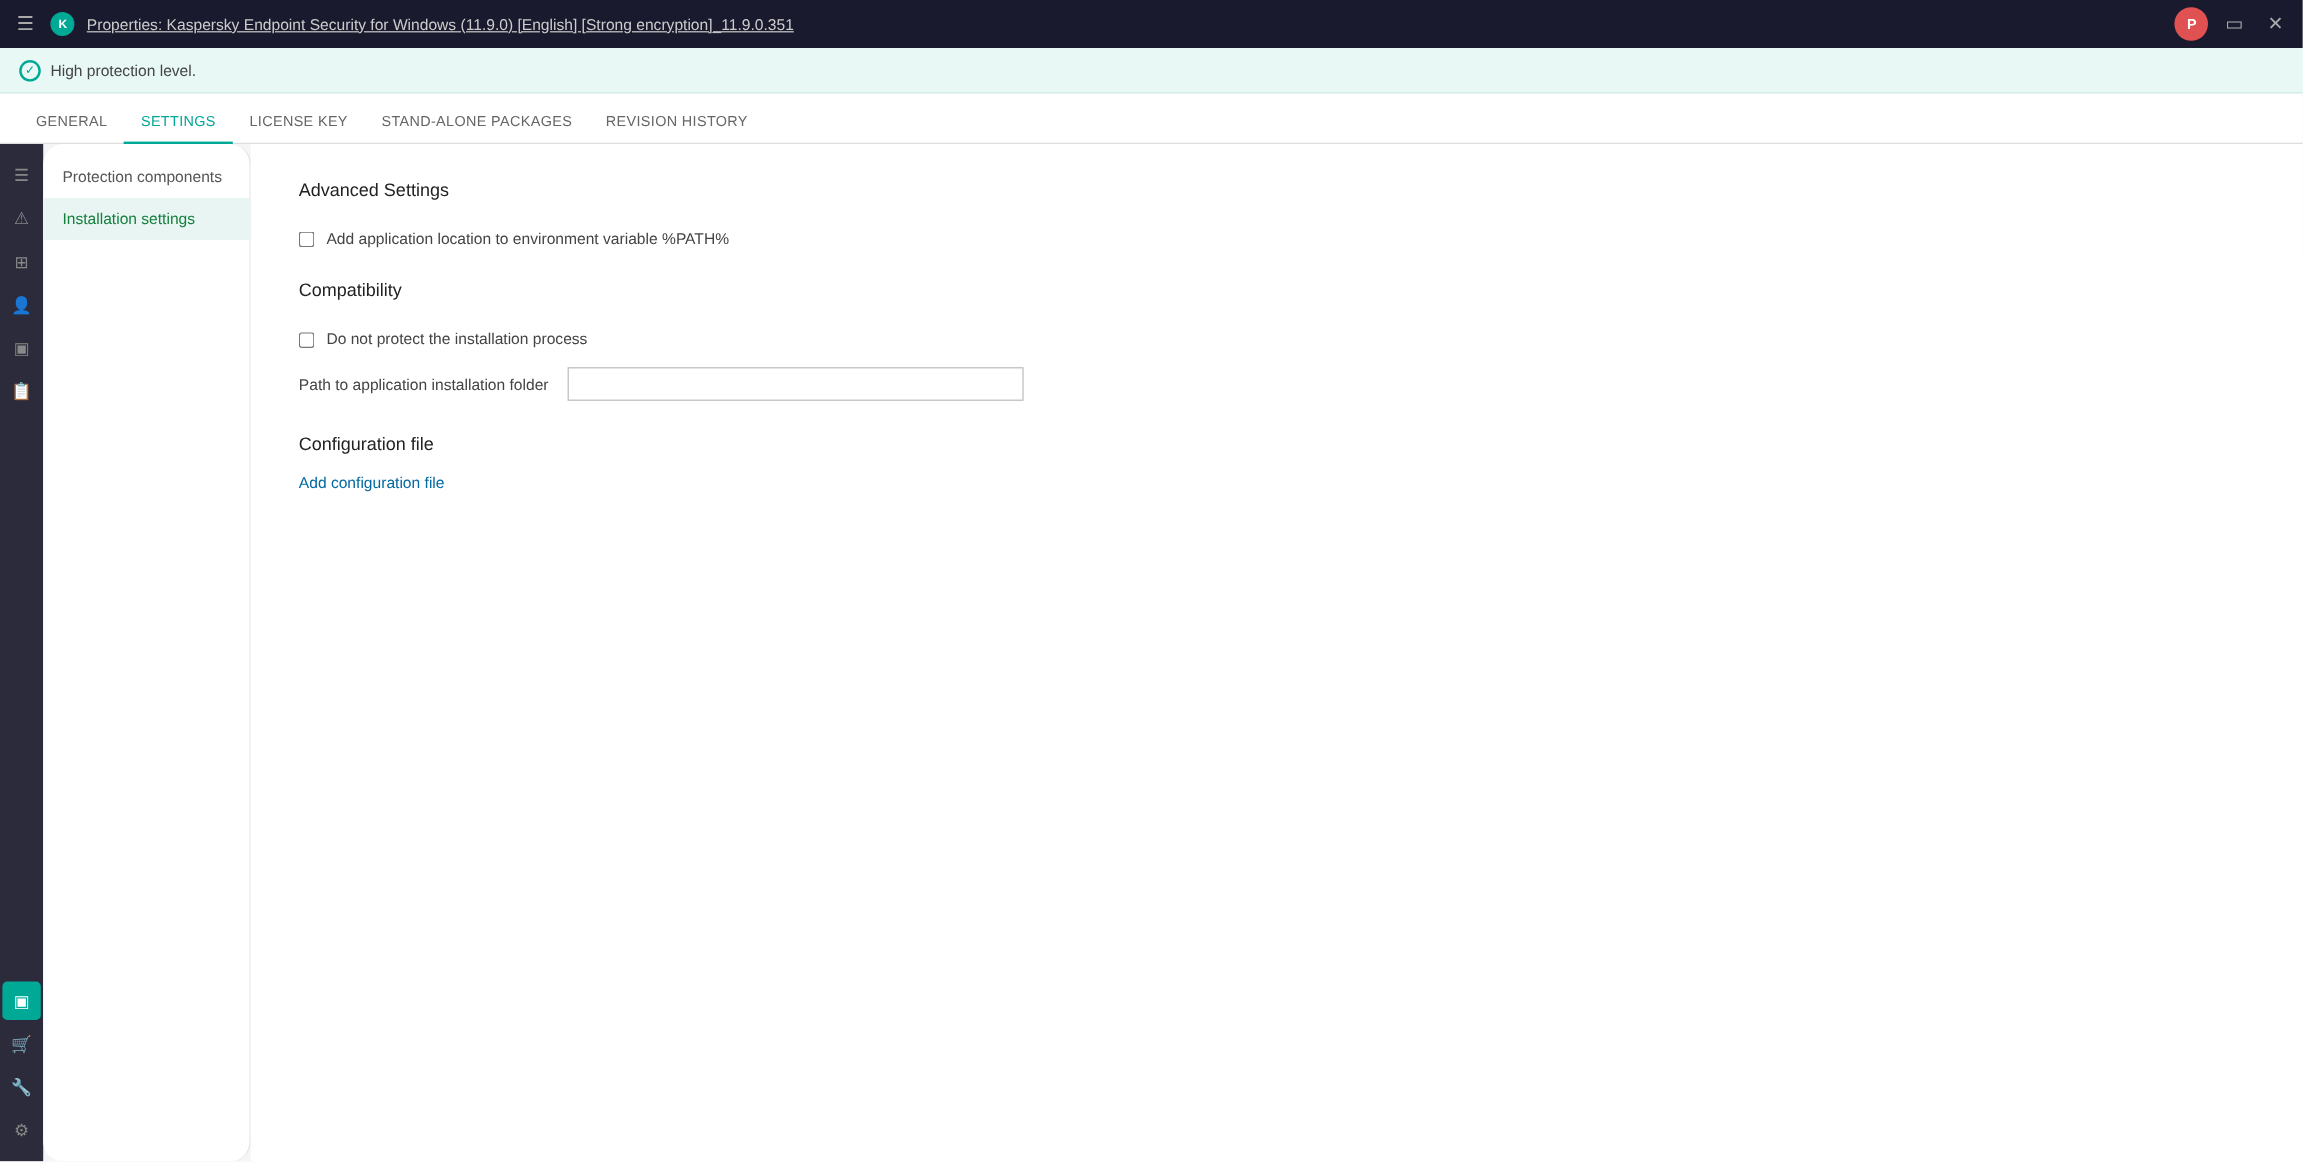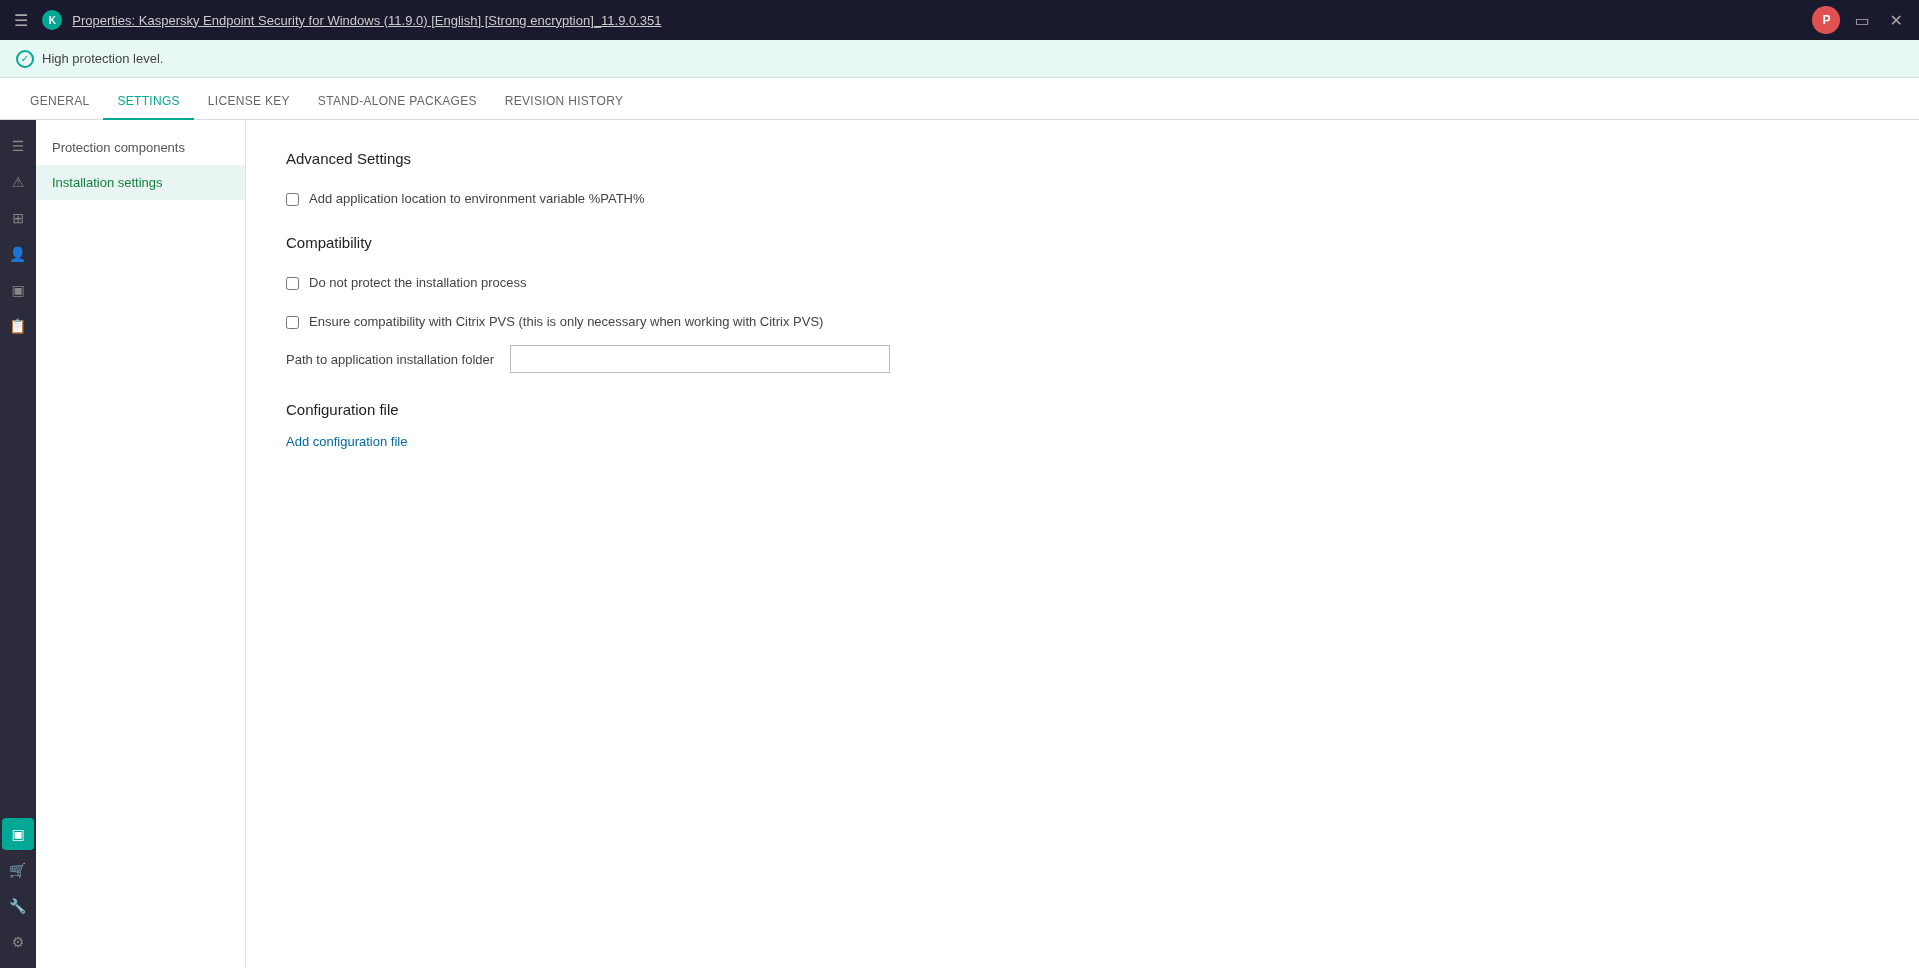--- a/index.html
+++ b/index.html
@@ -144,24 +144,25 @@
       color: #888;
       font-size: 14px;
       cursor: pointer;
       border-radius: 4px;
     }
     .nav-icon.active-nav { background: #00a896; color: white; }
 
     
     .settings-sidebar {
       background: #fff;
-      width: 210px;
+      width: 173px;
       border-right: 1px solid #e0e0e0;
       flex-shrink: 0;
       padding-top: 10px;
+      border-radius: 17px;
     }
     .sidebar-item {
       padding: 10px 16px;
       font-size: 13px;
       cursor: pointer;
       color: #555;
     }
     .sidebar-item.active {
       background: #e8f5f3;
       color: #15803d;
@@ -294,24 +295,20 @@
     </div>
 
     <div class="section-gap">
       <div class="section-title">Compatibility</div>
 
       <div class="checkbox-row">
         <input type="checkbox" id="chk2" style="">
         <label class="checkbox-label" for="chk2">Do not protect the installation process</label>
       </div>
 
-      <div class="checkbox-row">
-        <input type="checkbox" id="chk3" style="">
-        <label class="checkbox-label" for="chk3">Ensure compatibility with Citrix PVS (this is only necessary when working with Citrix PVS)</label>
-      </div>
 
       <div class="field-row">
         <span class="field-label">Path to application installation folder</span>
         <input type="text" class="field-input" id="pathInput" style="">
       </div>
     </div>
 
     <div class="section-gap">
       <div class="section-title">Configuration file</div>
       <button class="link-btn">Add configuration file</button>

